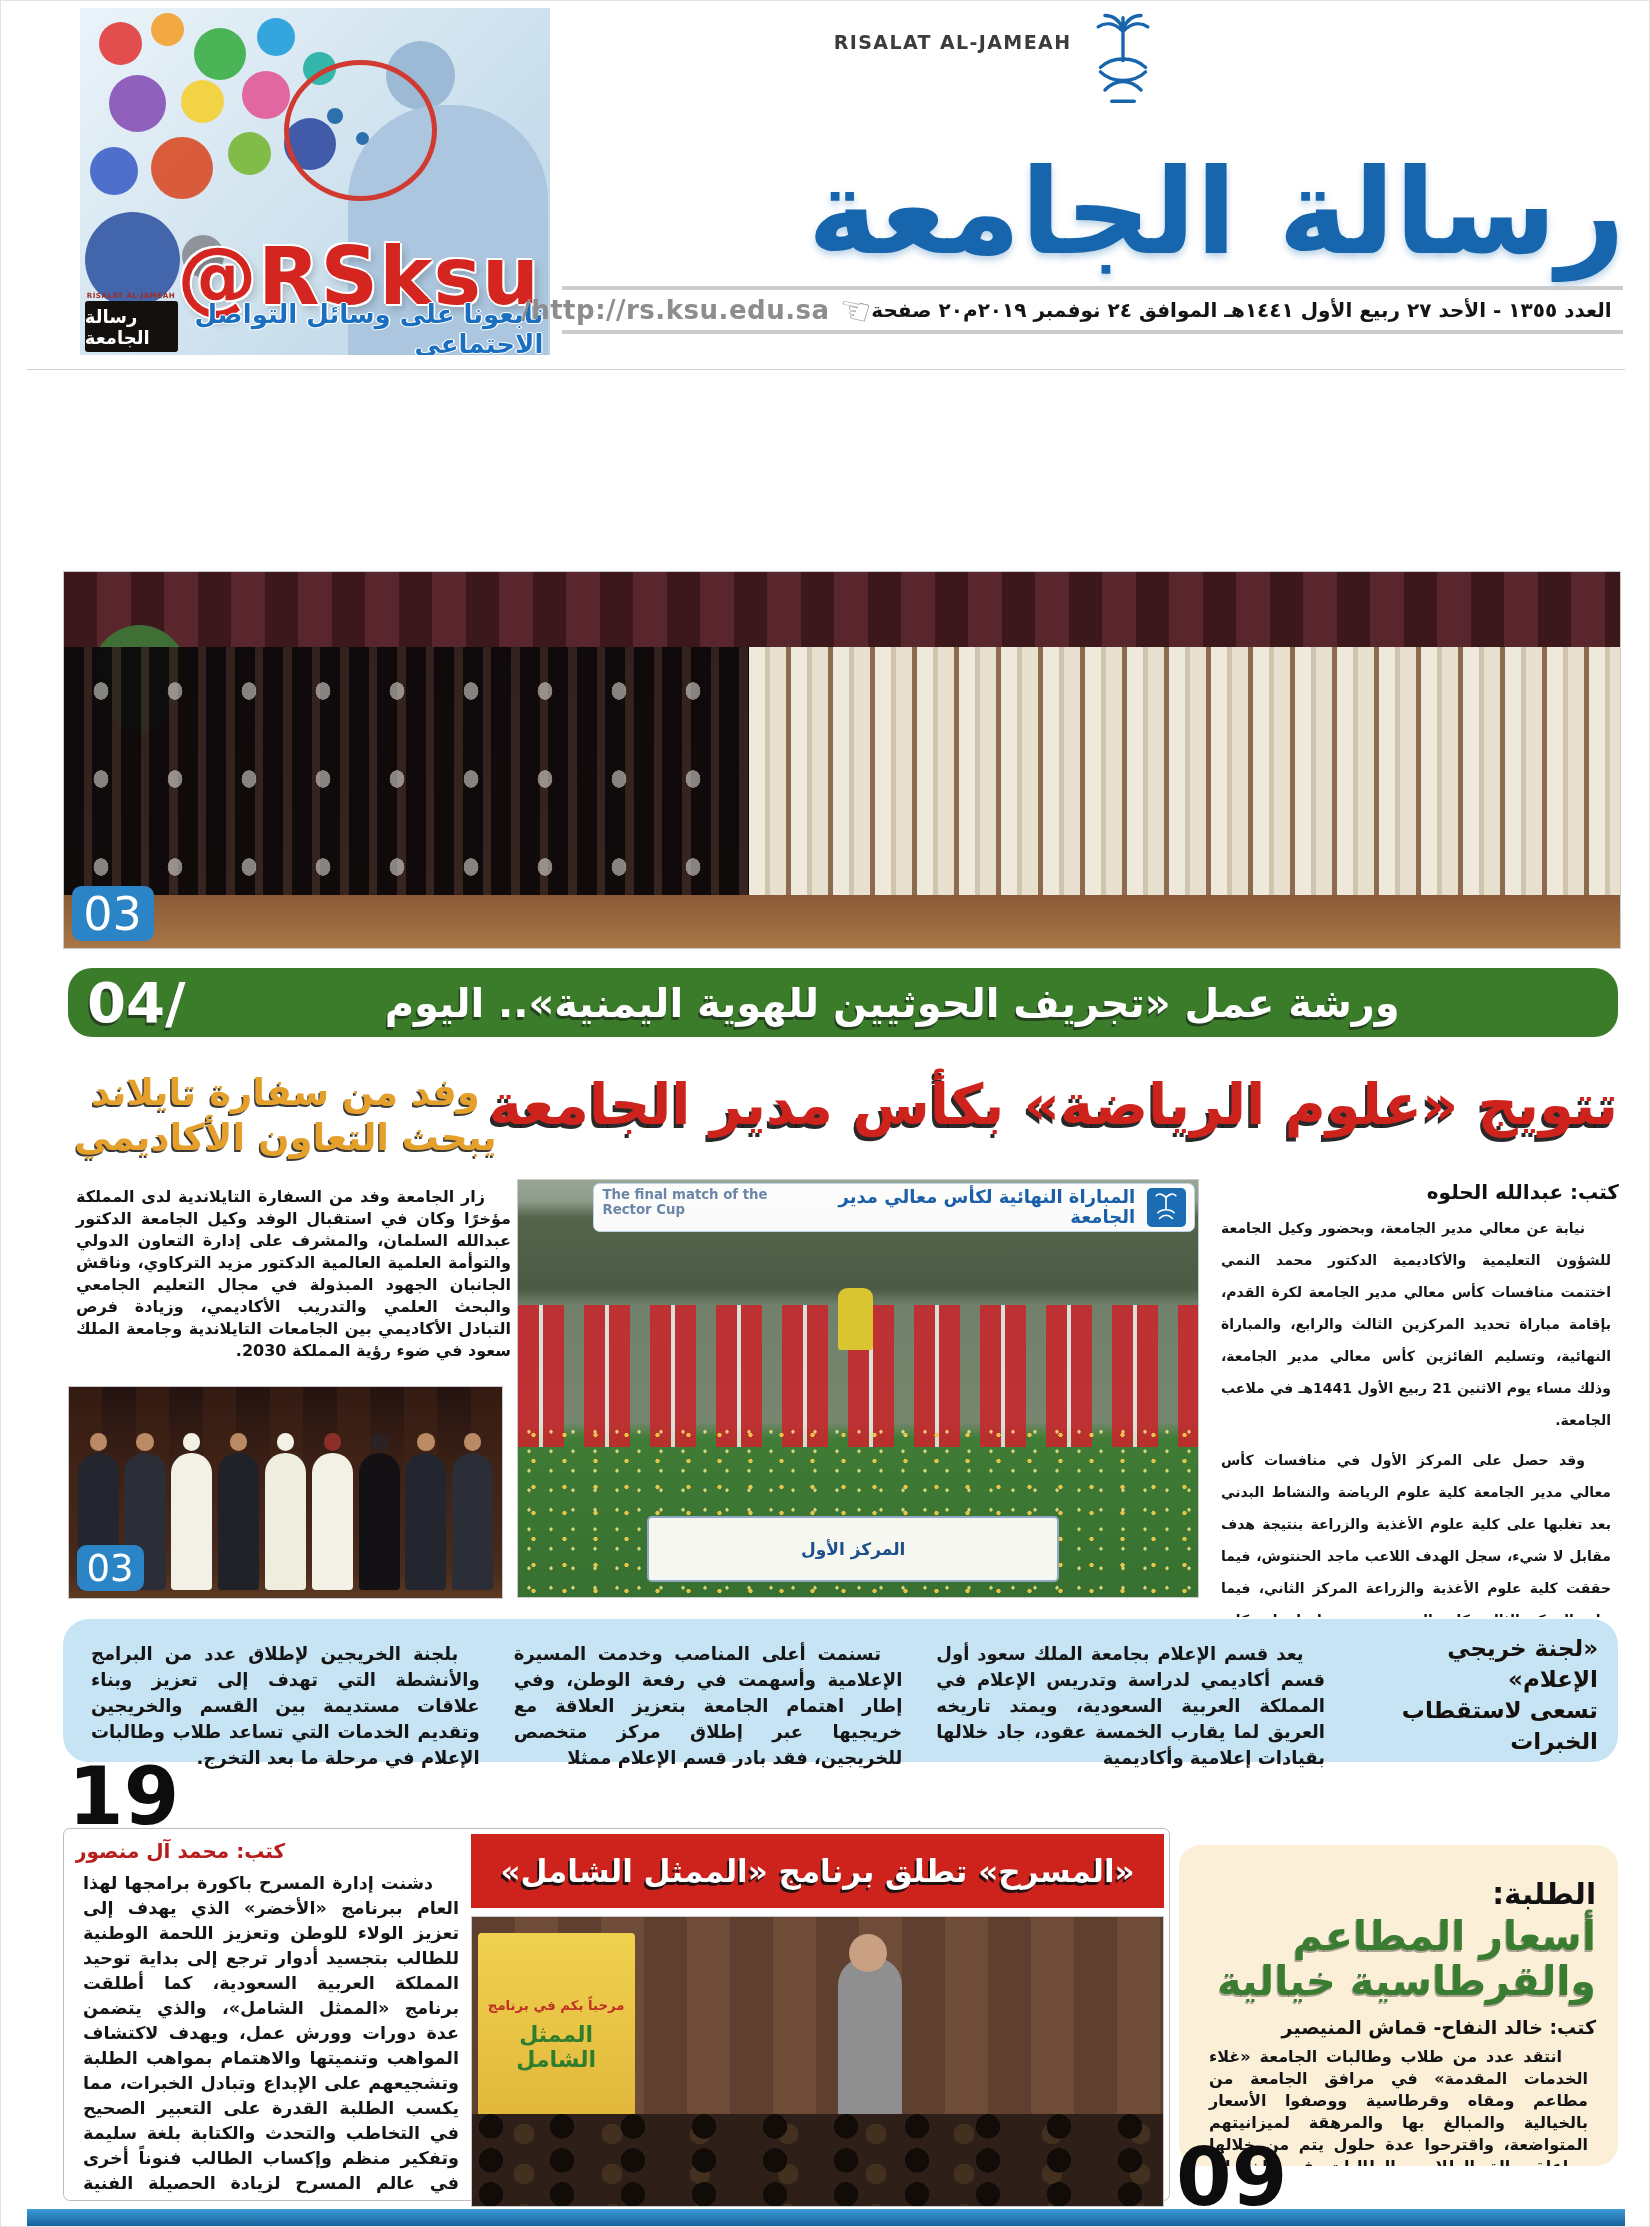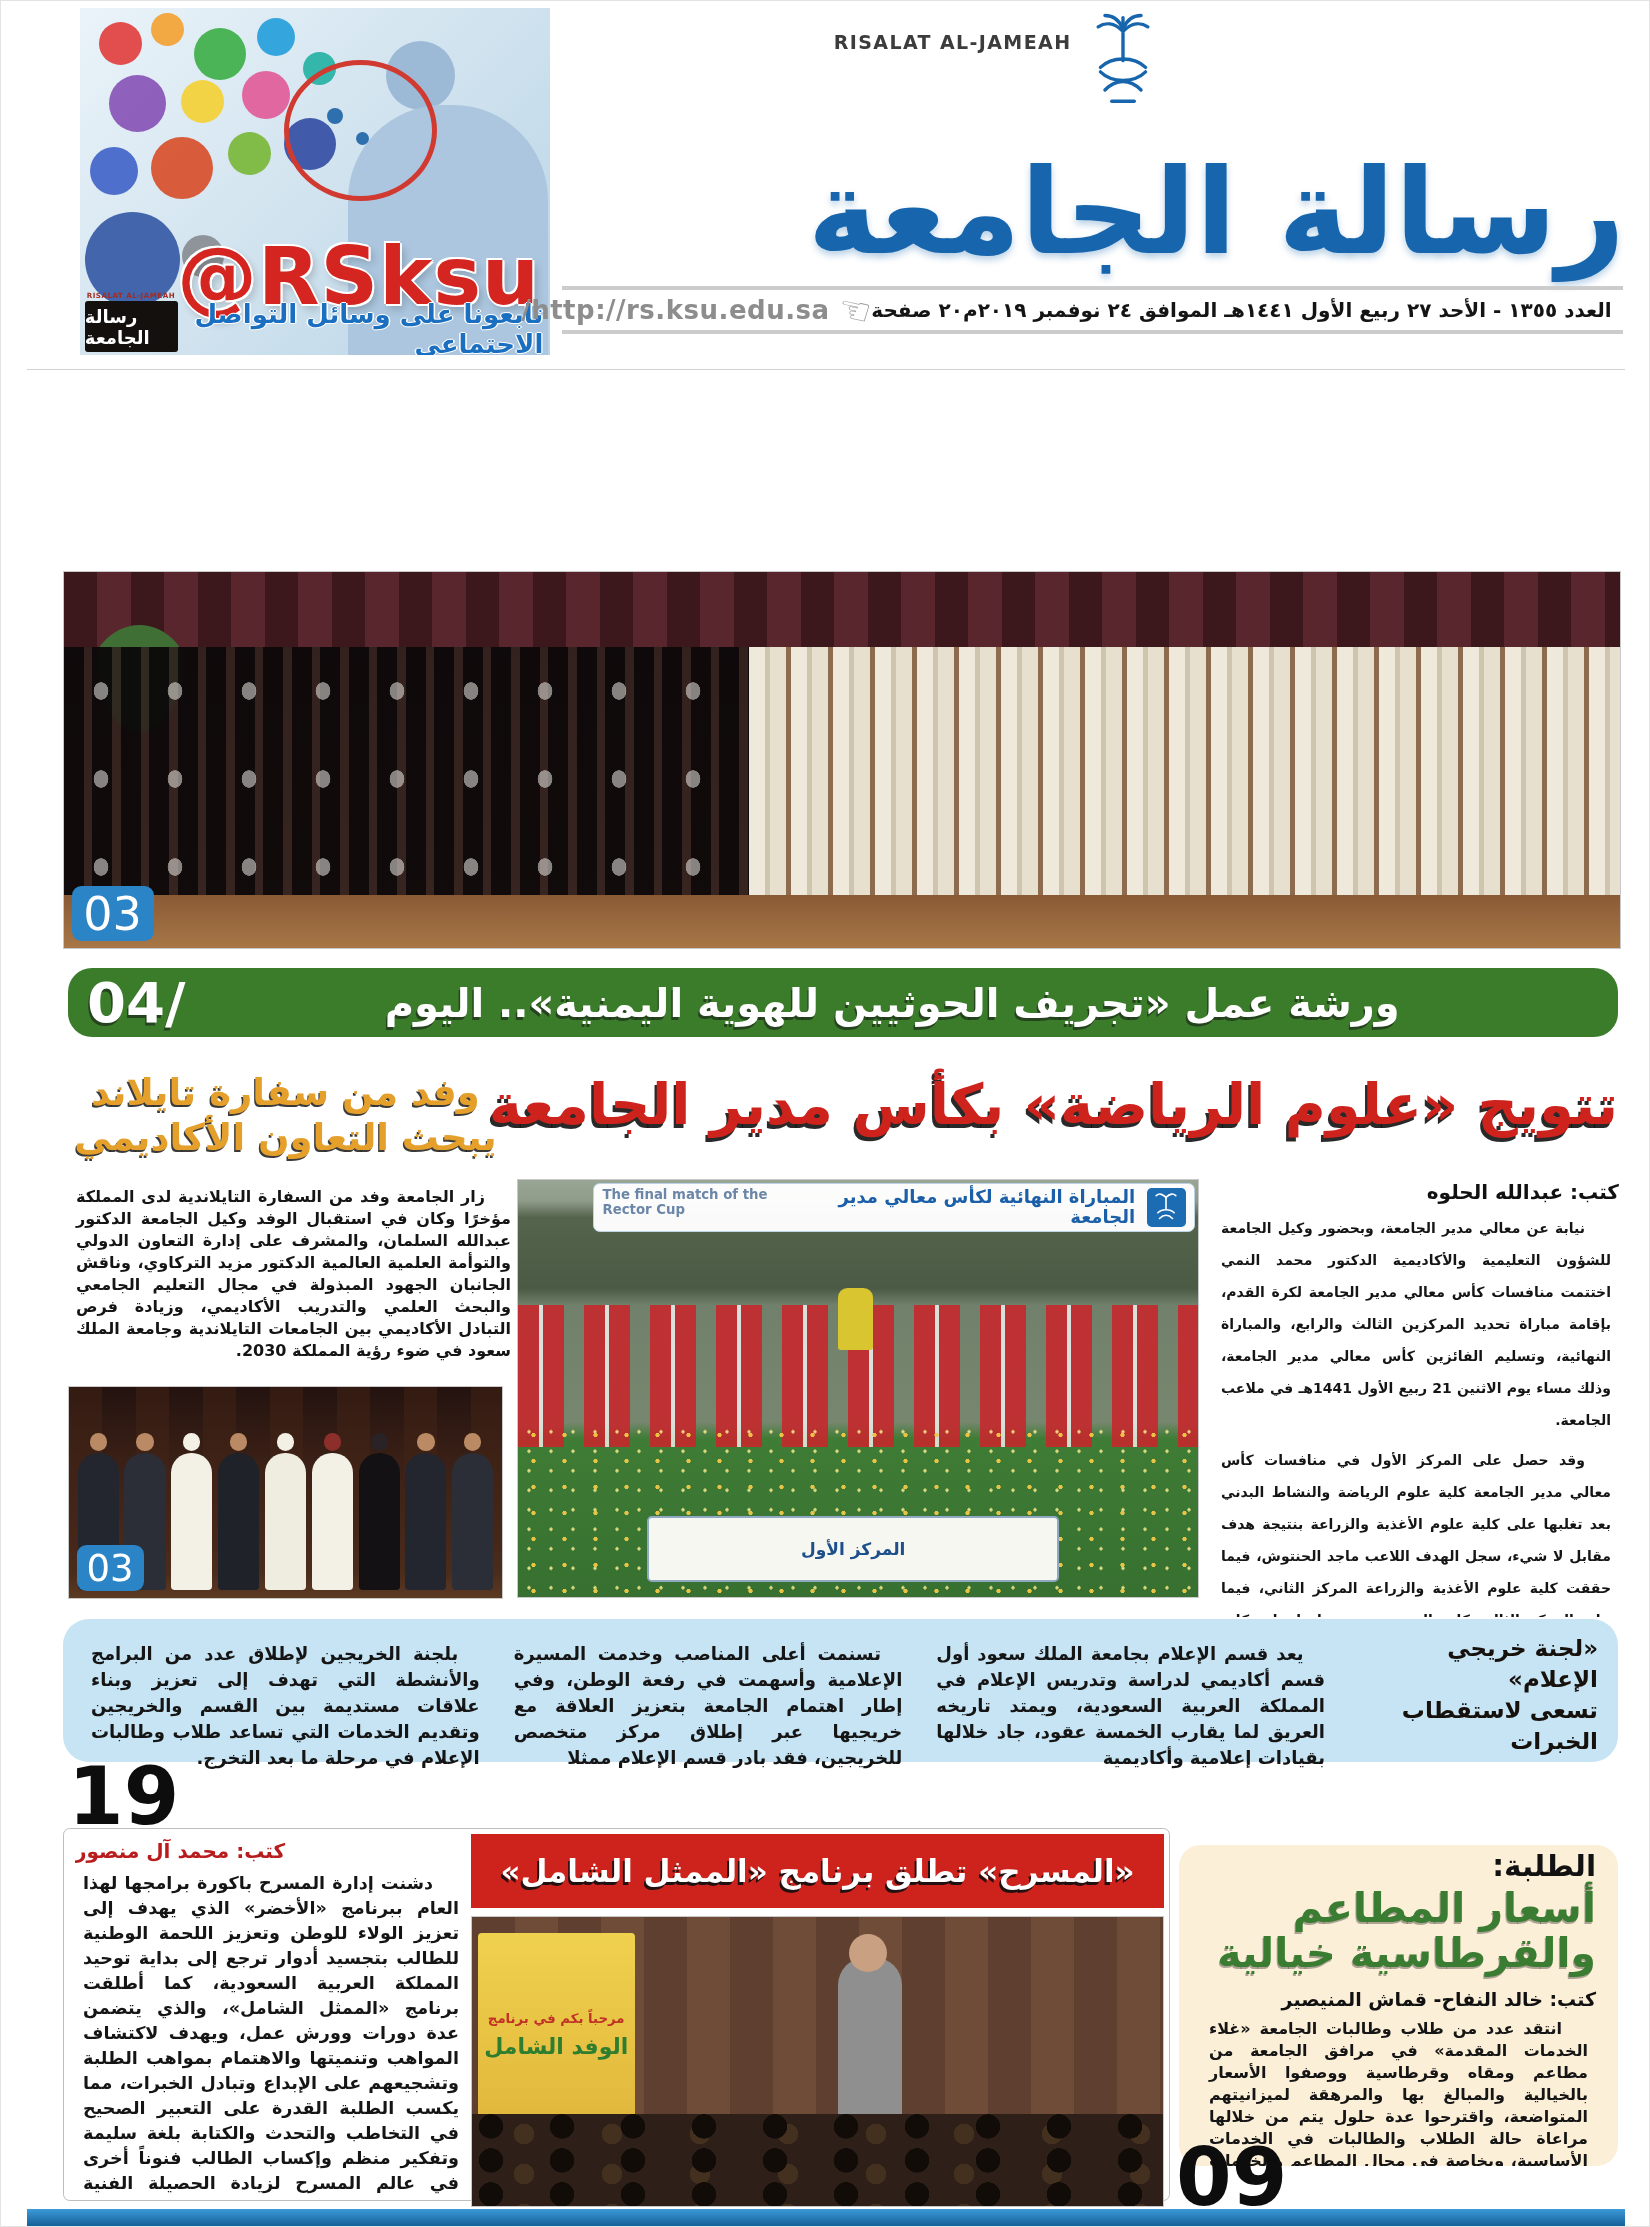--- a/index.html
+++ b/index.html
@@ -125,21 +125,21 @@
   .poster{position:absolute;left:5.7px;top:16px;width:157px;height:204px;background:linear-gradient(180deg,#f0d14e,#e0b53a);
       border-radius:3.8px;display:flex;flex-direction:column;align-items:center;justify-content:center;gap:8.6px;padding:5.7px;box-sizing:border-box;text-align:center;}
   .poster-l1{font-size:13.3px;font-weight:bold;color:#c03226;}
   .poster-l2{font-size:22px;font-weight:bold;color:#2f7d2f;}
   .bl-text{left:74px;top:1838px;width:392px;height:356px;overflow:hidden;}
   .bl-byline{font-size:20px;font-weight:bold;color:#b91c1c;text-align:left;margin:0 0 0 0;}
   .bl-body{font-size:17.6px;line-height:25px;}
 
   
   .cream-box{left:1178px;top:1844px;width:439px;height:321px;background:#fcefd8;border-radius:21.4px;
-             padding:4px 22px;box-sizing:border-box;overflow:hidden;}
+             padding:32px 22px;box-sizing:border-box;overflow:hidden;}
   .st-kicker{font-size:29.5px;font-weight:bold;color:#121212;margin:0;}
   .st-head{font-size:41px;line-height:45px;font-weight:bold;color:#3a7c31;margin:2.9px 0 0 0;text-shadow:-1px 1.9px 0 rgba(20,20,20,.35);}
   .st-byline{font-size:19px;font-weight:bold;color:#111;margin:12.4px 0 3.8px 0;}
   .st-body{font-size:16px;line-height:22px;}
 
   .bottom-bar{left:26px;top:2208px;width:1598px;height:17px;background:linear-gradient(180deg,#3c9ad8,#156199);}
 </style>
 </head>
 <body>
 
@@ -303,21 +303,21 @@
   </div>
   <div class="abs pagenum p19">19</div>
 
   <div class="abs bl-box"></div>
   <div class="abs red-banner">
     <span>«المسرح» تطلق برنامج «الممثل الشامل»</span>
   </div>
   <div class="abs photo photo-theater">
     <div class="poster rtl">
       <span class="poster-l1">مرحباً بكم في برنامج</span>
-      <span class="poster-l2">الوفد الشامل</span>
+      <span class="poster-l2">الممثل الشامل</span>
     </div>
     <div class="tman-body"></div>
     <div class="tman-head"></div>
     <div class="audience"></div>
   </div>
   <div class="abs bl-text rtl">
     <p class="bl-byline">كتب: محمد آل منصور</p>
     <p class="bodytxt bl-body"><span>دشنت إدارة المسرح باكورة برامجها لهذا العام ببرنامج «الأخضر» الذي يهدف إلى تعزيز الولاء للوطن وتعزيز اللحمة الوطنية للطالب بتجسيد أدوار ترجع إلى بداية توحيد المملكة العربية السعودية، كما أطلقت برنامج «الممثل الشامل»، والذي يتضمن عدة دورات وورش عمل، ويهدف لاكتشاف المواهب وتنميتها والاهتمام بمواهب الطلبة وتشجيعهم على الإبداع وتبادل الخبرات، مما يكسب الطلبة القدرة على التعبير الصحيح في التخاطب والتحدث والكتابة بلغة سليمة وتفكير منظم وإكساب الطالب فنوناً أخرى في عالم المسرح لزيادة الحصيلة الفنية والقدرة على أداء مختلف الأدوار في المسرح. قدم الدورة نخبة من المختصين في مجالي المسرحي والتمثيل. </span></p>
   </div>
 

